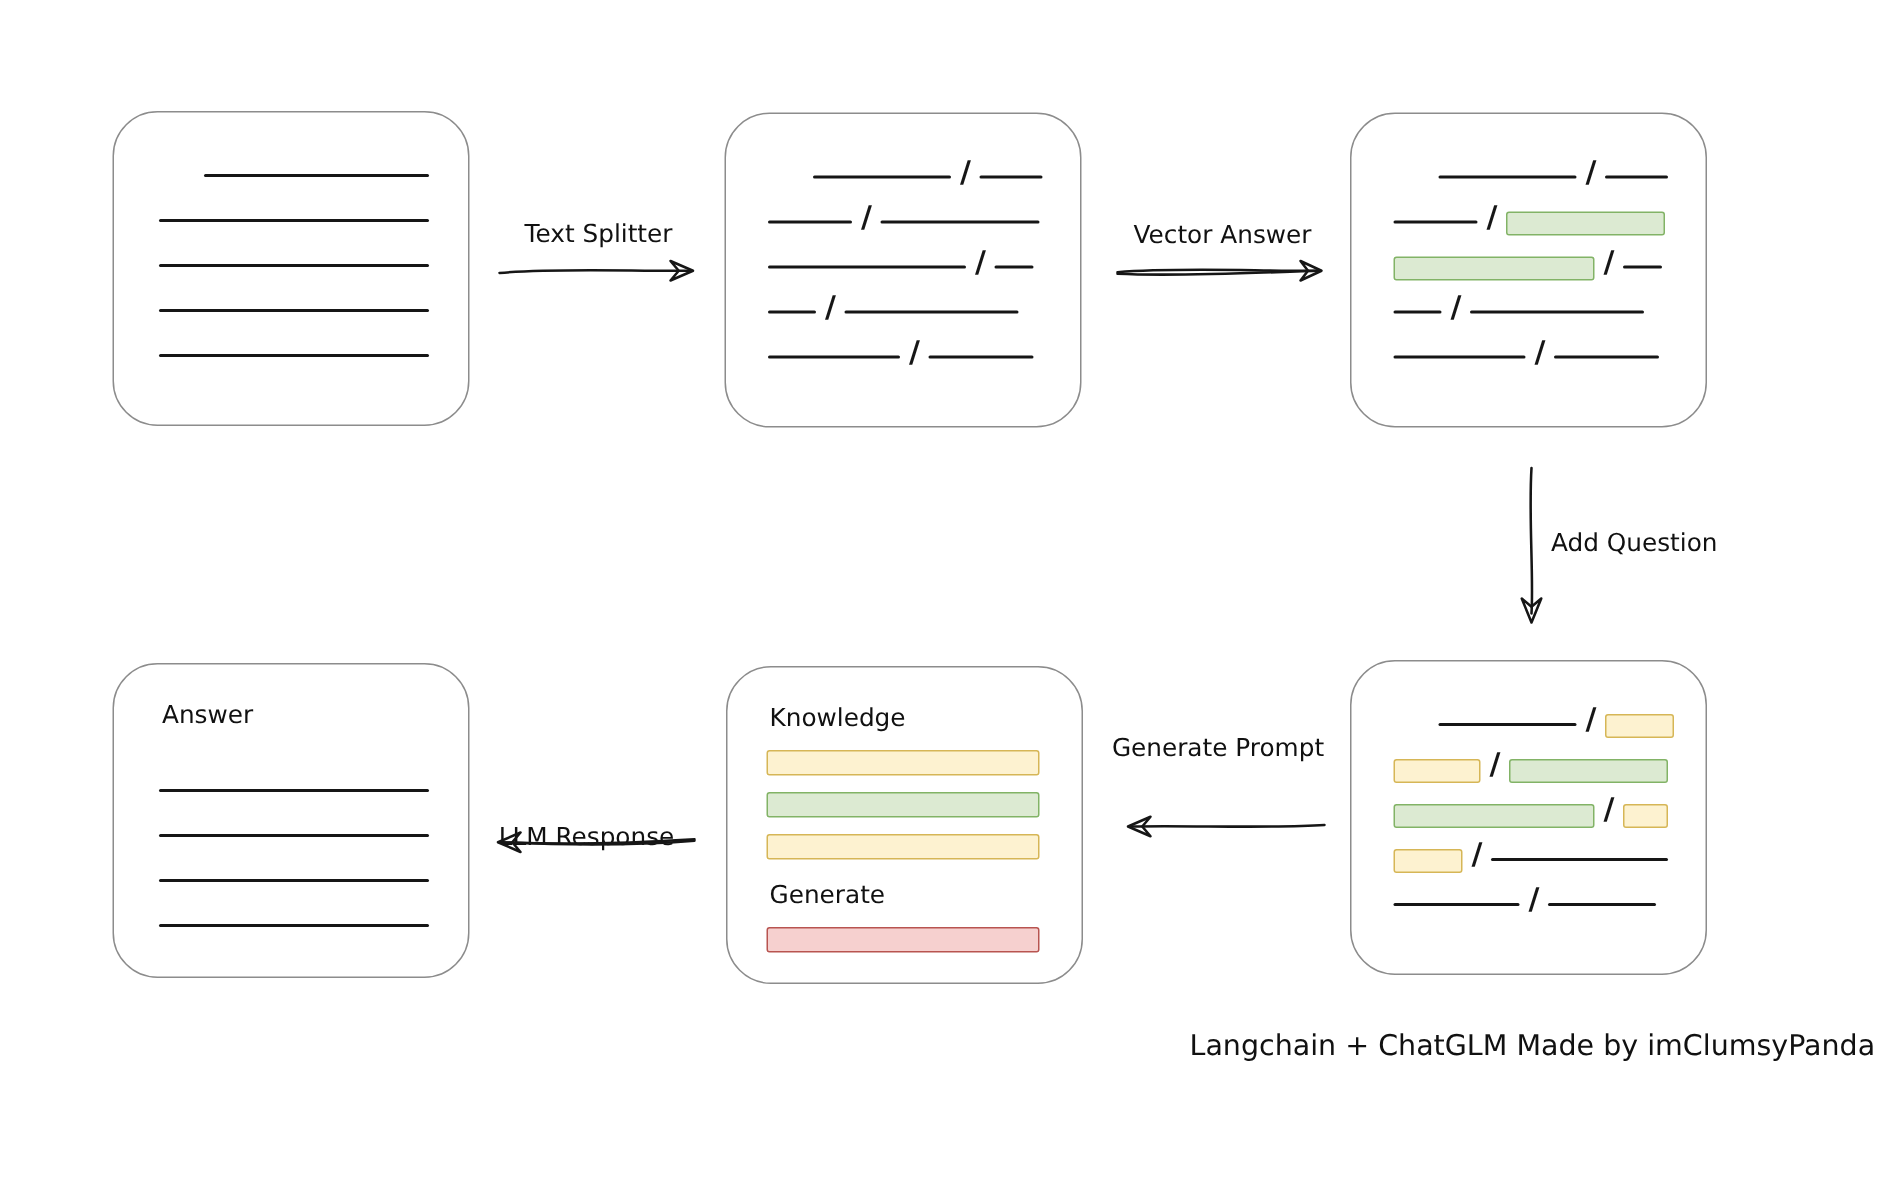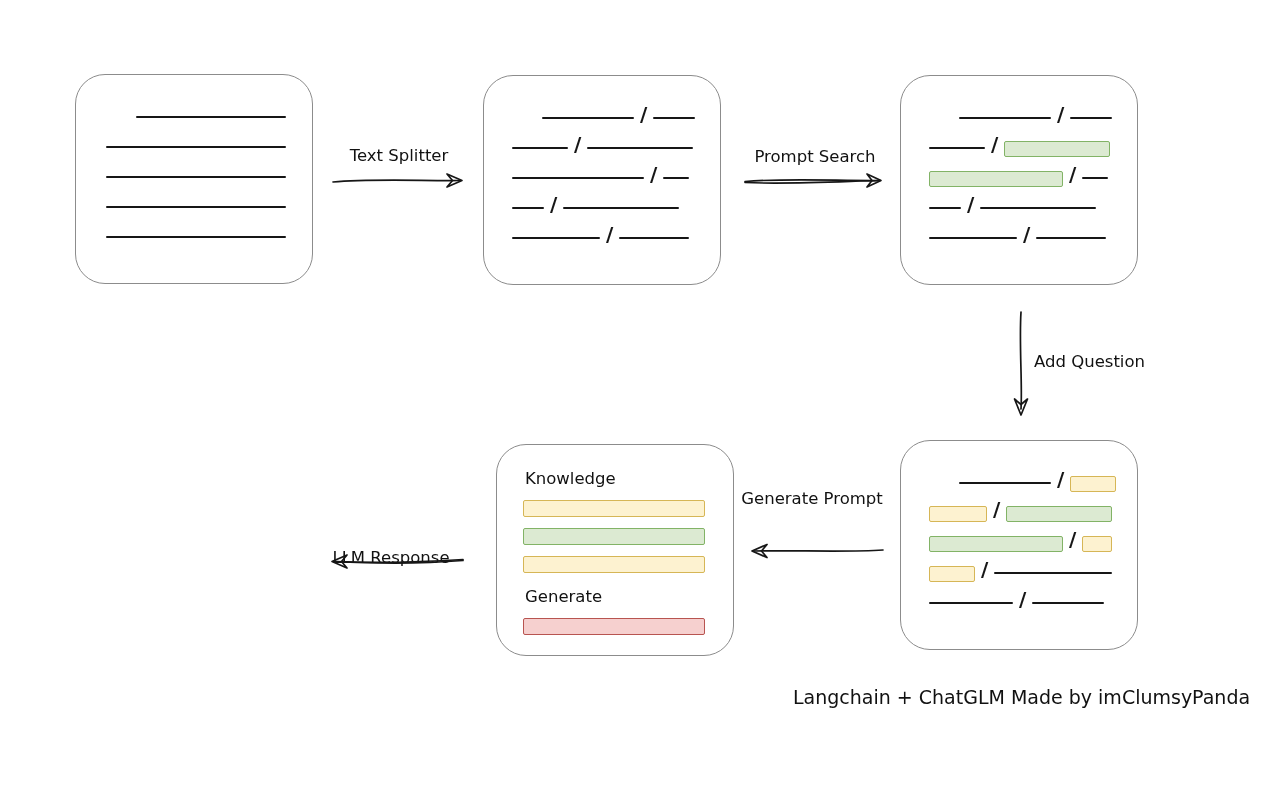--- a/index.html
+++ b/index.html
@@ -5,21 +5,21 @@
   html,body{margin:0;padding:0;background:#fff;}
   .canvas{position:relative;width:1262px;height:792px;background:#ffffff;overflow:hidden;
           font-family:"DejaVu Sans","Liberation Sans",sans-serif;color:#111;}
   
   .dbox{position:absolute;width:238px;height:210px;background:#fff;
         border:1.6px solid var(--box-border,#8c8c8c);border-radius:30px;box-sizing:border-box;}
   #box-source{left:75px;top:74px;}
   #box-split{left:483px;top:75px;}
   #box-matched{left:900px;top:75px;}
   #box-context{left:900px;top:440px;}
-  #box-prompt{left:484px;top:444px;height:212px;margin-left:12px;}
+  #box-prompt{left:484px;top:444px;height:212px;}
   #box-answer{left:75px;top:442px;}
   .rows{padding-top:15px;}
   .seg-row{height:30px;display:flex;align-items:flex-end;}
   .seg-line{height:2px;background:var(--line,#161616);border-radius:1px;margin-bottom:2px;flex:0 0 auto;}
   .seg-slash{font-size:20px;font-weight:600;line-height:18px;margin:0 6px -2px 6px;color:var(--line,#161616);flex:0 0 auto;}
   .seg-bar{height:16px;border:1.6px solid;border-radius:2px;box-sizing:border-box;margin-bottom:-6px;flex:0 0 auto;}
   .seg-bar.green,.p-bar.green{background:var(--green-fill);border-color:var(--green-border);}
   .seg-bar.yellow,.p-bar.yellow{background:var(--yellow-fill);border-color:var(--yellow-border);}
   .seg-bar.red,.p-bar.red{background:var(--red-fill);border-color:var(--red-border);}
   
@@ -113,21 +113,21 @@
         </div>
         <div class="seg-row">
           <span style="flex: 0 0 28px;"></span>
           <span class="seg-line" style="width: 88px;"></span>
           <span class="seg-slash">/</span>
           <span class="seg-line" style="width: 70px;"></span>
         </div>
       </div>
   </div>
 
-  <div class="arrow-label" id="lbl-vector-search">Prompt Search</div>
+  <div class="arrow-label" id="lbl-vector-search">Vector Answer</div>
   <svg class="arrow-svg" id="arw-vector-search" width="148" height="24" viewBox="0 0 148 24">
     <path d="M3 13.5 C 45 10, 100 13, 138 12.5"></path>
     <path d="M3 14.5 C 45 16.5, 100 13.5, 138 12.5"></path>
     <path d="M125 6 L139 12.5 L125 19 L130 12.5 Z"></path>
   </svg>
 
   <div class="dbox" id="box-matched">
     <div class="rows">
         <div class="seg-row">
           <span style="flex: 0 0 58px;"></span>
@@ -224,16 +224,35 @@
     </div>
   </div>
 
   <div class="arrow-label" id="lbl-llm-response">LLM Response</div>
   <svg class="arrow-svg" id="arw-llm-response" width="152" height="24" viewBox="0 0 152 24">
     <path d="M149 11.5 C 110 14, 60 15, 20 13.5"></path>
     <path d="M149 12.5 C 112 15.5, 62 15.5, 20 13.5"></path>
     <path d="M33 7 L18 13.5 L33 20 L27.5 13.5 Z"></path>
   </svg>
 
+  <div class="dbox" id="box-answer">
+    <div class="abody">
+      <div class="atitle">Answer</div>
+      <div>
+          <div class="a-row">
+            <span class="a-line" style="width: 180px;"></span>
+          </div>
+          <div class="a-row">
+            <span class="a-line" style="width: 180px;"></span>
+          </div>
+          <div class="a-row">
+            <span class="a-line" style="width: 180px;"></span>
+          </div>
+          <div class="a-row">
+            <span class="a-line" style="width: 180px;"></span>
+          </div>
+        </div>
+    </div>
+  </div>
 
   <div class="caption">Langchain + ChatGLM Made by imClumsyPanda</div>
 
 </div>
 
 </body></html>

